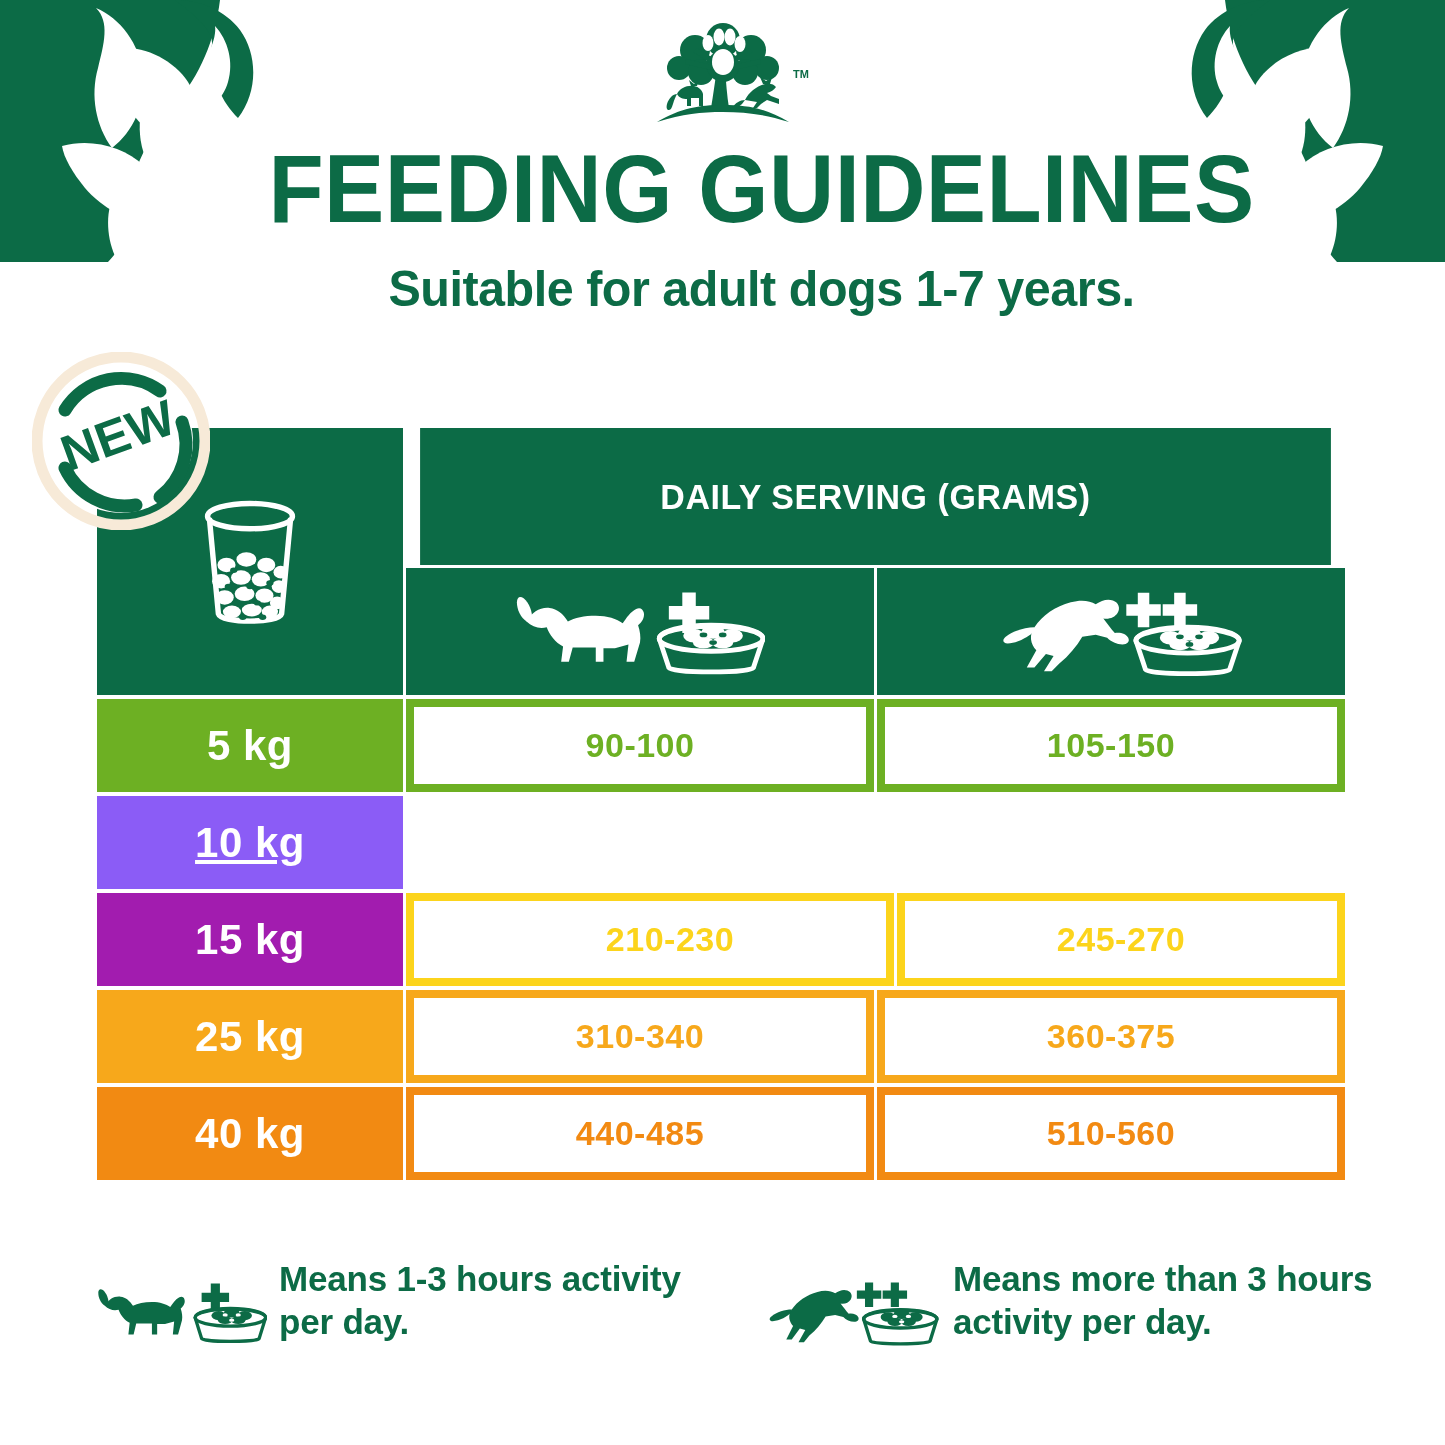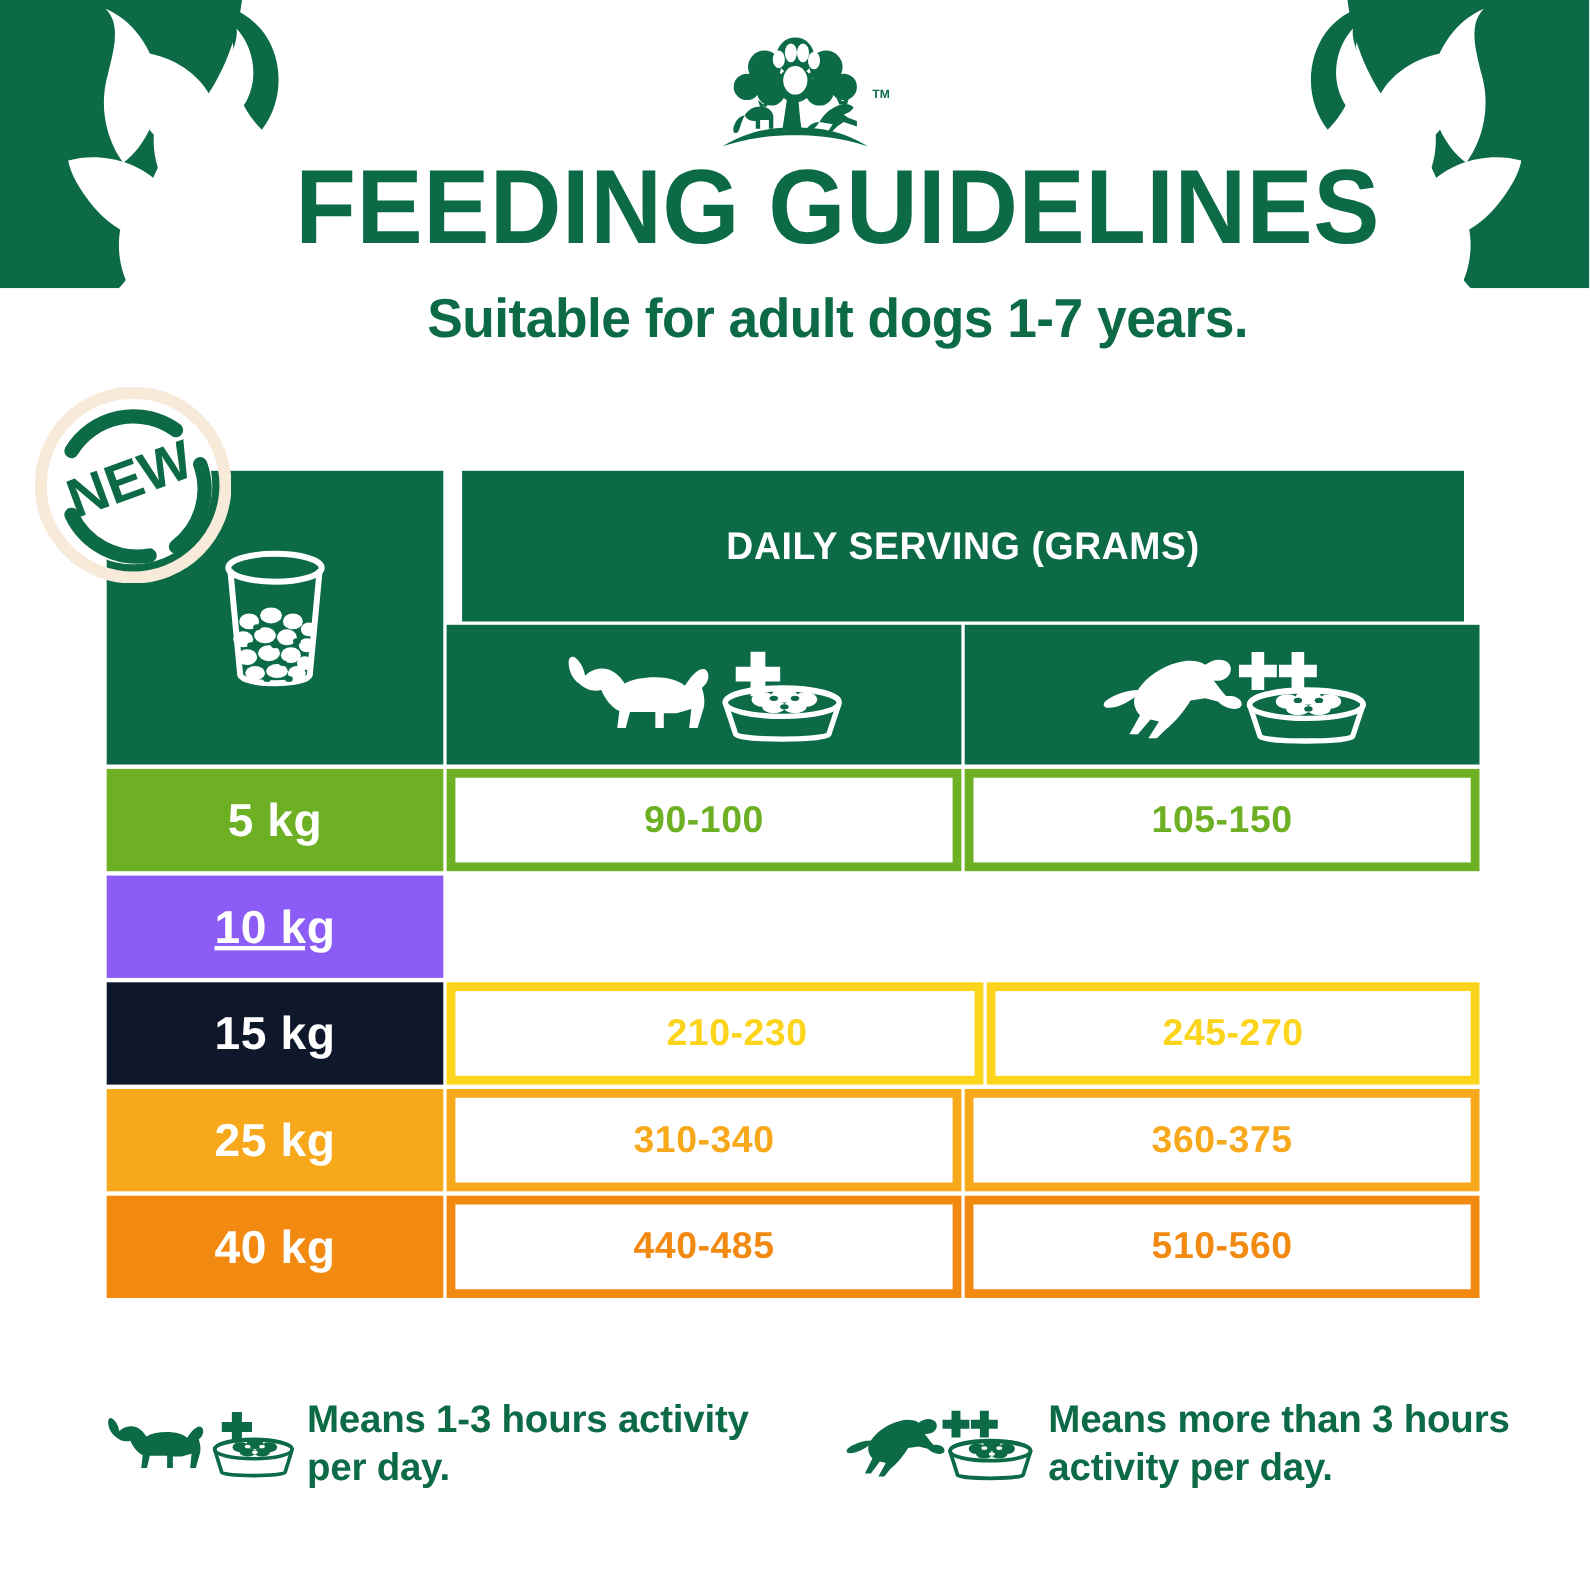--- a/index.html
+++ b/index.html
@@ -23,21 +23,21 @@
     width: 330px;
     height: 262px;
     pointer-events: none;
   }
   .corner.left  { left: 0; }
   .corner.right { right: 0; }
 
   
   .logo {
     position: absolute;
-    top: 27px;
+    top: 16px;
     left: 50%;
     transform: translateX(-50%);
     width: 180px;
     height: 118px;
   }
 
   
   .title-block {
     position: absolute;
     top: 140px;
@@ -165,21 +165,20 @@
   
   .legend {
     position: absolute;
     left: 97px;
     top: 1258px;
     width: 1290px;
     display: flex;
   }
   .legend-item {
     display: flex;
-    align-items: center;
     width: 640px;
   }
   .legend-item.second { margin-left: 18px; }
   .legend-icon {
     flex: 0 0 auto;
     width: 170px;
     height: 110px;
   }
   .legend-icon.big { width: 190px; }
   .legend-text {
@@ -398,21 +397,21 @@
     </div>
   </div>
 
   <div class="trow">
     <div class="td-weight" style="background: #8b5cf6; text-decoration: underline;">
         <span>10 kg</span>
       </div>
   </div>
 
   <div class="trow">
-    <div class="td-weight" style="background: #0f172a;">
+    <div class="td-weight" style="background: #a21caf;">
         <span>15 kg</span>
       </div>
     <div class="td-vals">
       <div class="td-val" style="border-color: rgb(252, 212, 28); color: rgb(252, 212, 28); padding-left: 40px;">210-230</div>
       <div class="td-val" style="border-color: rgb(252, 212, 28); color: rgb(252, 212, 28);">245-270</div>
     </div>
   </div>
 
   <div class="trow">
     <div class="td-weight" style="background: rgb(247, 168, 27);">

